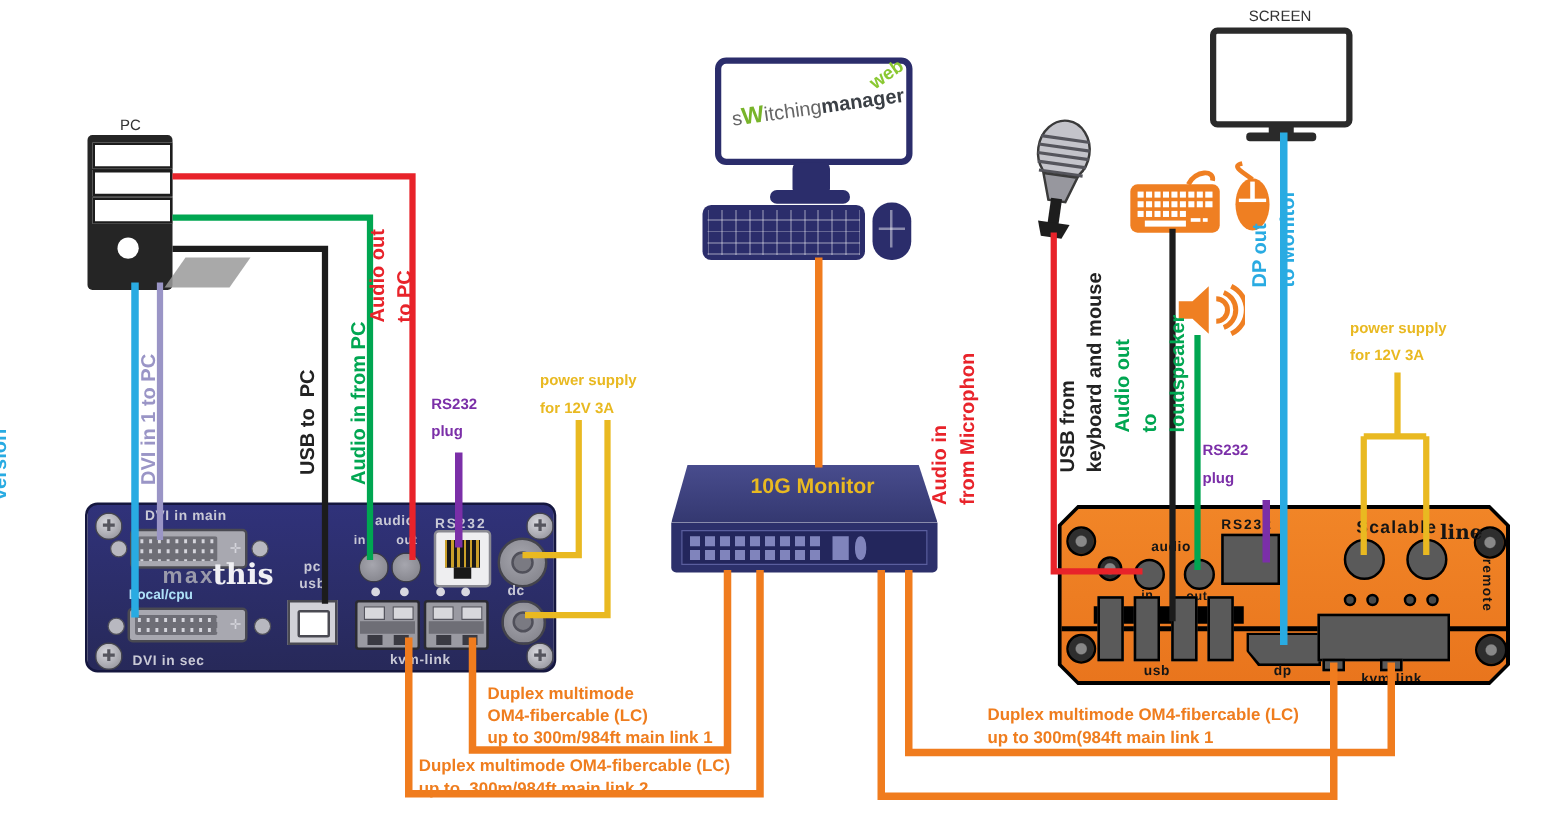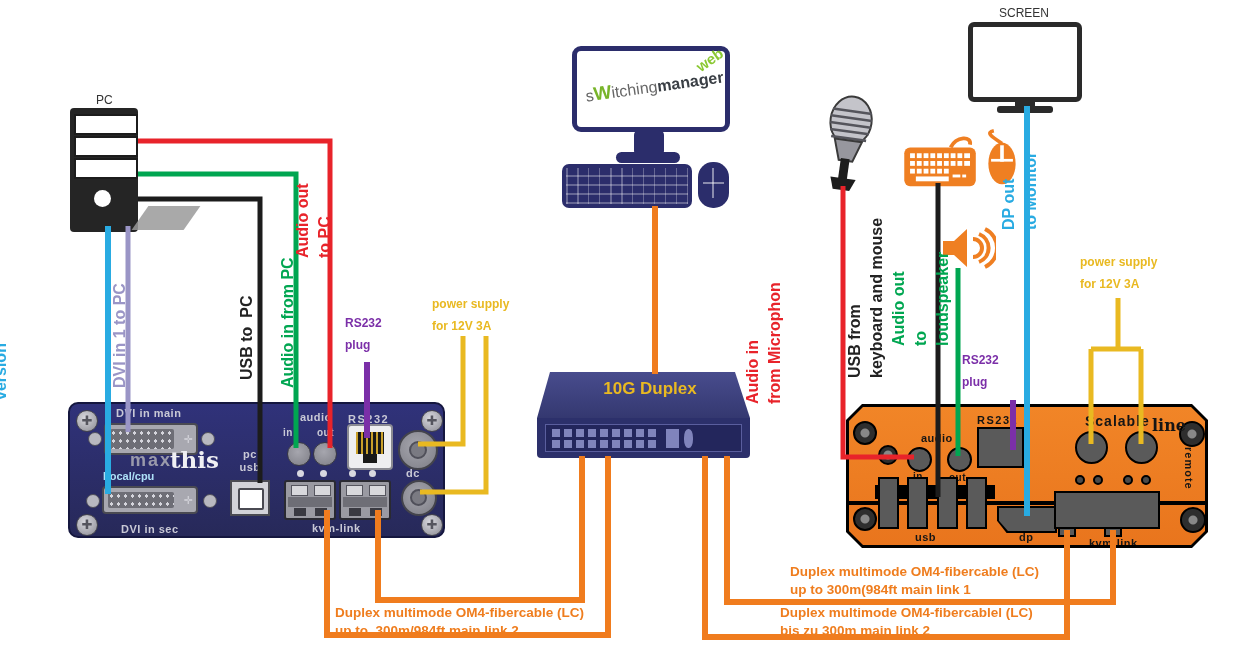--- a/index.html
+++ b/index.html
@@ -91,21 +91,21 @@
     <div class="abs" style="left:14px;top:6px;width:2px;height:30px;background:rgba(255,255,255,.45);"></div>
     <div class="abs" style="left:5px;top:20px;width:21px;height:2px;background:rgba(255,255,255,.45);"></div>
   </div>
 
   <div class="cap" style="left:999px;top:6px;">SCREEN</div>
   <div class="abs" style="left:968px;top:22px;width:104px;height:70px;background:#fff;border:5px solid #2a2a2a;border-radius:6px;"></div>
   <div class="abs" style="left:1015px;top:100px;width:20px;height:8px;background:#2a2a2a;"></div>
   <div class="abs" style="left:997px;top:106px;width:56px;height:7px;background:#2a2a2a;border-radius:3px;"></div>
 
   <div class="sw-top"></div>
-  <div class="abs" style="left:585px;top:379px;width:130px;text-align:center;color:#e9b921;font-weight:800;font-size:17px;">10G Duplex</div>
+  <div class="abs" style="left:585px;top:379px;width:130px;text-align:center;color:#e9b921;font-weight:800;font-size:17px;">10G Monitor</div>
   <div class="sw-front">
     <div class="sw-panel">
       <div class="sw-row" style="top:4px;"></div>
       <div class="sw-row" style="top:15px;"></div>
       <div class="abs" style="left:120px;top:4px;width:13px;height:19px;background:#8084bc;"></div>
       <div class="abs" style="left:138px;top:4px;width:9px;height:19px;background:#8084bc;border-radius:45%;"></div>
     </div>
   </div>
 
   <svg class="abs" style="left:816px;top:94px;" width="60" height="98" viewBox="0 0 60 100">
@@ -180,21 +180,21 @@
     <div class="abs" style="left:60px;top:46px;color:#9a9aab;font-weight:800;font-size:18px;letter-spacing:2px;">max</div>
     <div class="abs script" style="left:100px;top:42px;color:#f0f0f4;font-size:23px;">this</div>
     <div class="abs" style="left:33px;top:66px;color:#aee0f8;font-weight:700;font-size:11px;">Local/cpu</div>
 
     <div class="nut" style="left:16px;top:90px;border-radius:50%;"></div>
     <div class="nut" style="left:133px;top:90px;border-radius:50%;"></div>
     <div class="dvi" style="left:32px;top:82px;width:96px;height:28px;">
       <div class="pins"></div>
         <div class="slot">✛</div>
     </div>
-    <div class="bl-txt" style="left:51px;top:119px;">DVI in sec</div>
+    <div class="bl-txt" style="left:36px;top:119px;">DVI in sec</div>
 
     <div class="bl-txt" style="left:158px;top:44px;width:44px;text-align:center;white-space:pre;line-height:13px;">pc
 usb</div>
     <div class="abs" style="left:160px;top:76px;width:40px;height:36px;background:#d2d2d8;border:2px solid #4a4a52;box-sizing:border-box;">
       <div class="abs" style="left:6px;top:6px;width:22px;height:18px;background:#fff;border:2px solid #4a4a52;border-radius:2px;"></div>
     </div>
 
     <div class="bl-txt" style="left:230px;top:7px;">audio</div>
     <div class="bl-txt" style="left:213px;top:23px;font-size:10px;">in</div>
     <div class="bl-txt" style="left:247px;top:23px;font-size:10px;">out</div>
@@ -335,20 +335,21 @@
 
   <div class="hlabel c-pur" style="left:345px;top:312px;">RS232
 plug</div>
   <div class="hlabel c-yel" style="left:432px;top:293px;">power supply
 for 12V 3A</div>
   <div class="hlabel c-pur" style="left:962px;top:349px;">RS232
 plug</div>
   <div class="hlabel c-yel" style="left:1080px;top:251px;">power supply
 for 12V 3A</div>
 
+  <div class="flabel" style="left:390px;top:546px;">Duplex multimode
+OM4-fibercable (LC)
+up to 300m/984ft main link 1</div>
   <div class="flabel" style="left:335px;top:604px;">Duplex multimode OM4-fibercable (LC)
 up to  300m/984ft main link 2</div>
   <div class="flabel" style="left:790px;top:563px;">Duplex multimode OM4-fibercable (LC)
 up to 300m(984ft main link 1</div>
-  <div class="flabel" style="left:780px;top:604px;">Duplex multimode OM4-fibercablel (LC)
-bis zu 300m main link 2</div>
 
 </div>
 
 </body></html>

